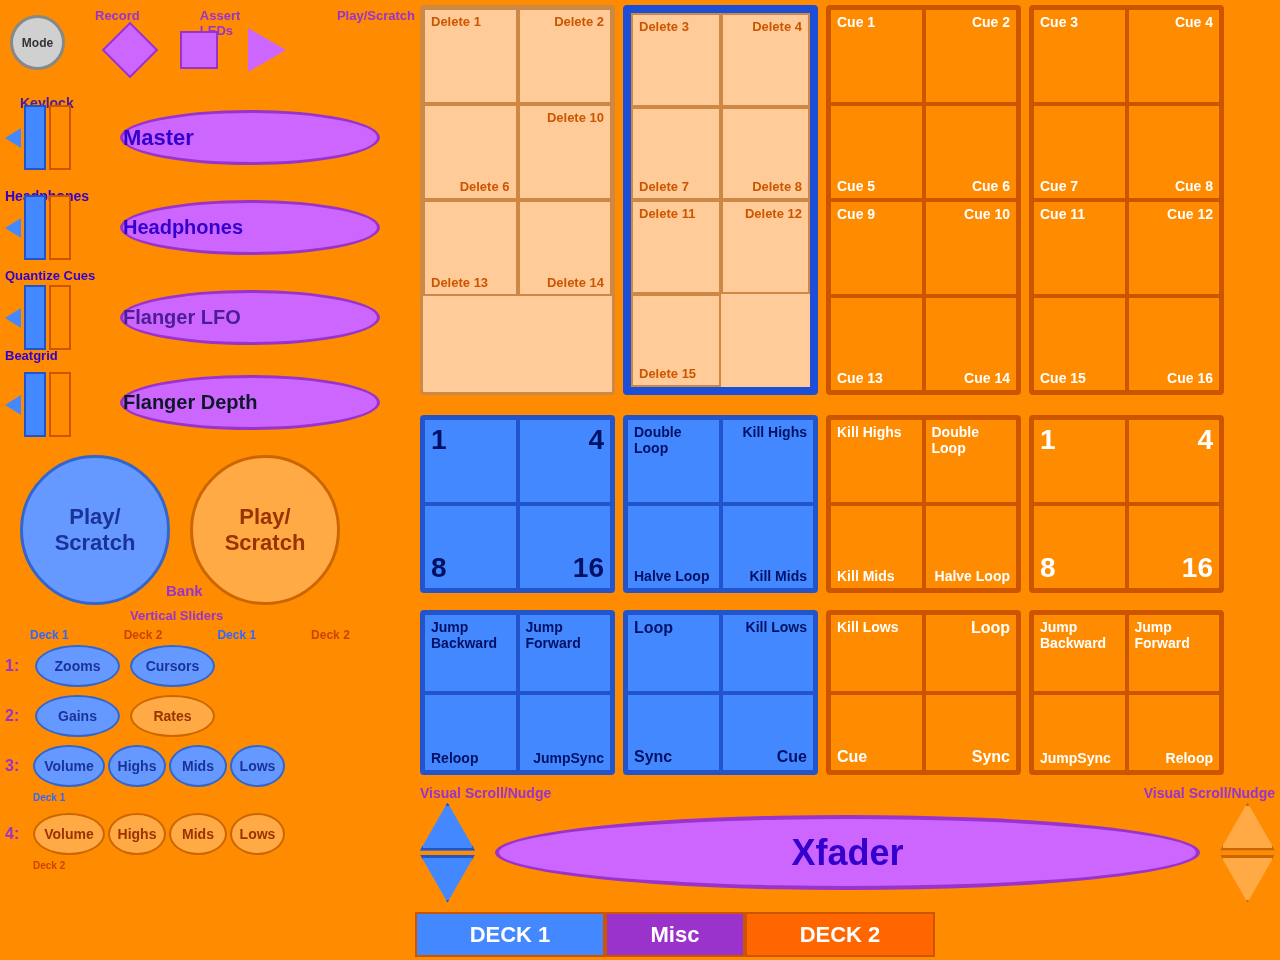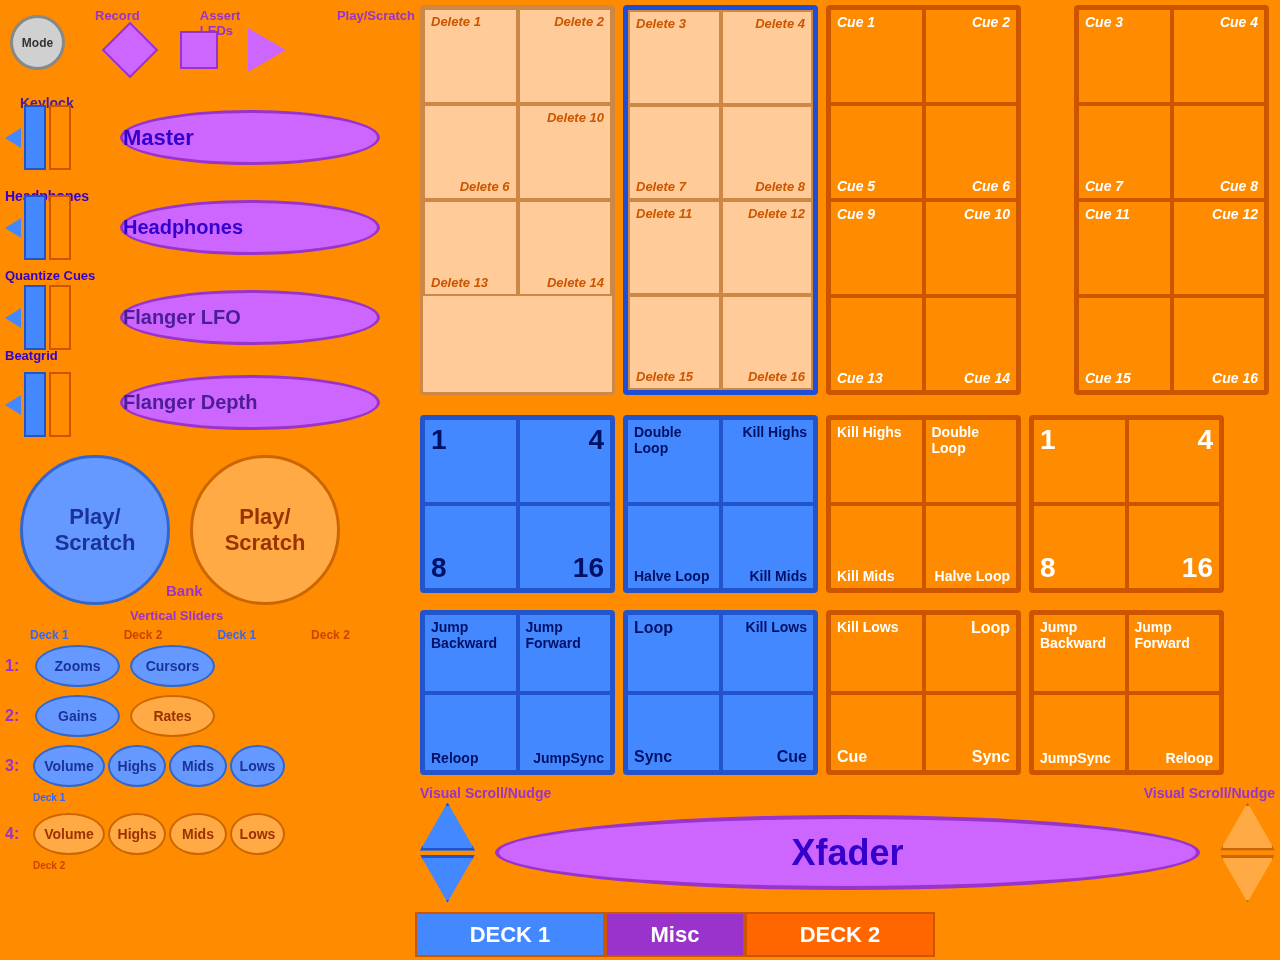--- a/index.html
+++ b/index.html
@@ -90,21 +90,21 @@
       font-size: 20px;
     }
 
     .ellipse-flanger-depth {
       position: absolute;
       top: 375px;
       left: 120px;
       width: 260px;
       height: 55px;
       background: #cc66ff;
-      color: #4c1d95;
+      color: #0f172a;
       font-size: 20px;
     }
 
     
     .headphones-label {
       position: absolute;
       top: 188px;
       left: 5px;
       font-size: 14px;
       color: #3300cc;
@@ -485,54 +485,53 @@
         <div class="ellipse-small-orange" style="width:58px;height:42px;">Mids</div>
         <div class="ellipse-small-orange" style="width:55px;height:42px;">Lows</div>
       </div>
       <span style="font-size:10px;color:#cc4400;font-weight:bold;margin-left:28px;">Deck 2</span>
     </div>
   </div>
 </div>
 
 <div class="main-area">
 
-  <div style="position:absolute;top:0;left:0;width:865px;height:405px;display:flex;gap:8px;padding:5px;font-style:italic;">
+  <div style="position:absolute;top:0;left:0;width:865px;height:405px;display:flex;gap:8px;padding:5px;">
 
     <div style="background:#ffcc99;border:3px solid #cc8844;border-radius:4px;width:195px;height:390px;display:grid;grid-template-columns:1fr 1fr;grid-template-rows:1fr 1fr 1fr 1fr;">
       <div class="gcell del-cell gcell-topleft">Delete 1</div>
       <div class="gcell del-cell gcell-topright">Delete 2</div>
       <div class="gcell del-cell gcell-botright">Delete 6</div>
       <div class="gcell del-cell gcell-topright">Delete 10</div>
       <div class="gcell del-cell gcell-botleft">Delete 13</div>
       <div class="gcell del-cell gcell-botright">Delete 14</div>
     </div>
 
-    <div style="background:#ffcc99;border:5px solid #1d4ed8;border-radius:4px;width:195px;height:390px;display:grid;grid-template-columns:1fr 1fr;grid-template-rows:1fr 1fr 1fr 1fr;">
+    <div style="background:#ffcc99;border:8px solid #1d4ed8;border-radius:4px;width:195px;height:390px;display:grid;grid-template-columns:1fr 1fr;grid-template-rows:1fr 1fr 1fr 1fr;">
       <div class="gcell del-cell gcell-topleft">Delete 3</div>
       <div class="gcell del-cell gcell-topright">Delete 4</div>
       <div class="gcell del-cell gcell-botleft">Delete 7</div>
       <div class="gcell del-cell gcell-botright">Delete 8</div>
       <div class="gcell del-cell gcell-topleft">Delete 11</div>
       <div class="gcell del-cell gcell-topright">Delete 12</div>
       <div class="gcell del-cell gcell-botleft">Delete 15</div>
-      <div class="gcell del-cell gcell-botright">Delete 16</div>
     </div>
 
     <div style="background:#ff8c00;border:3px solid #cc5500;border-radius:4px;width:195px;height:390px;display:grid;grid-template-columns:1fr 1fr;grid-template-rows:1fr 1fr 1fr 1fr;">
       <div class="gcell cue-cell gcell-topleft">Cue 1</div>
       <div class="gcell cue-cell gcell-topright">Cue 2</div>
       <div class="gcell cue-cell gcell-botleft">Cue 5</div>
       <div class="gcell cue-cell gcell-botright">Cue 6</div>
       <div class="gcell cue-cell gcell-topleft">Cue 9</div>
       <div class="gcell cue-cell gcell-topright">Cue 10</div>
       <div class="gcell cue-cell gcell-botleft">Cue 13</div>
       <div class="gcell cue-cell gcell-botright">Cue 14</div>
     </div>
 
-    <div style="background:#ff8c00;border:3px solid #cc5500;border-radius:4px;width:195px;height:390px;display:grid;grid-template-columns:1fr 1fr;grid-template-rows:1fr 1fr 1fr 1fr;margin-left:45px;">
+    <div style="background:#ff8c00;border:3px solid #cc5500;border-radius:4px;width:195px;height:390px;display:grid;grid-template-columns:1fr 1fr;grid-template-rows:1fr 1fr 1fr 1fr;">
       <div class="gcell cue-cell gcell-topleft">Cue 3</div>
       <div class="gcell cue-cell gcell-topright">Cue 4</div>
       <div class="gcell cue-cell gcell-botleft">Cue 7</div>
       <div class="gcell cue-cell gcell-botright">Cue 8</div>
       <div class="gcell cue-cell gcell-topleft">Cue 11</div>
       <div class="gcell cue-cell gcell-topright">Cue 12</div>
       <div class="gcell cue-cell gcell-botleft">Cue 15</div>
       <div class="gcell cue-cell gcell-botright">Cue 16</div>
     </div>
   </div>

